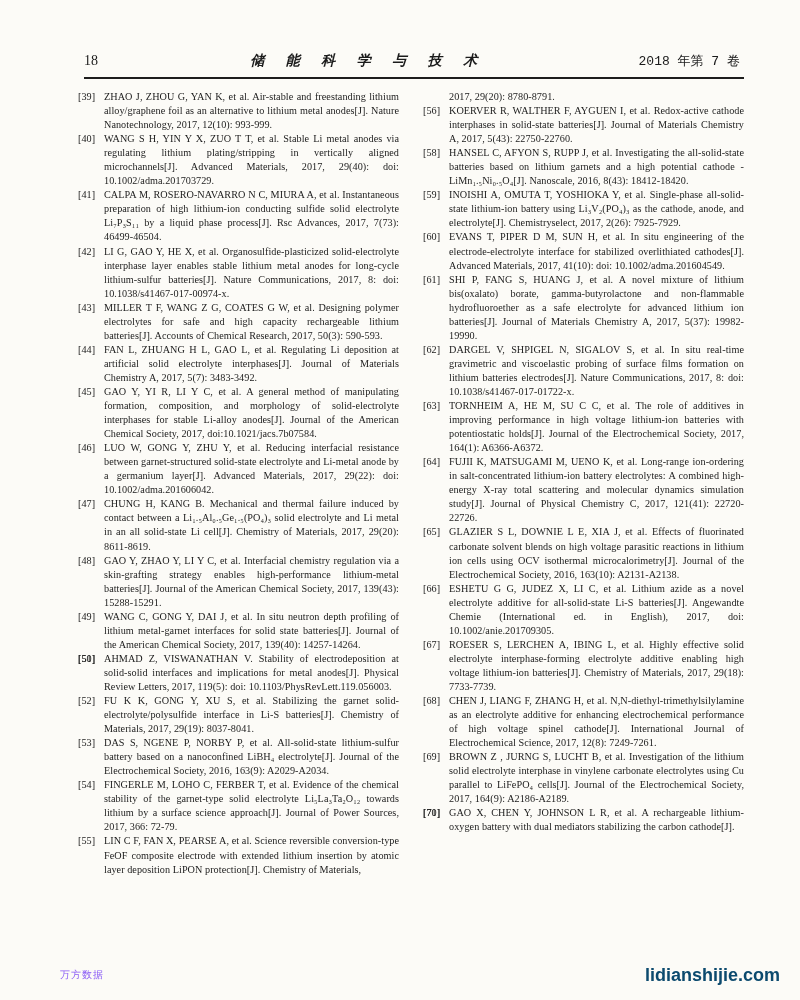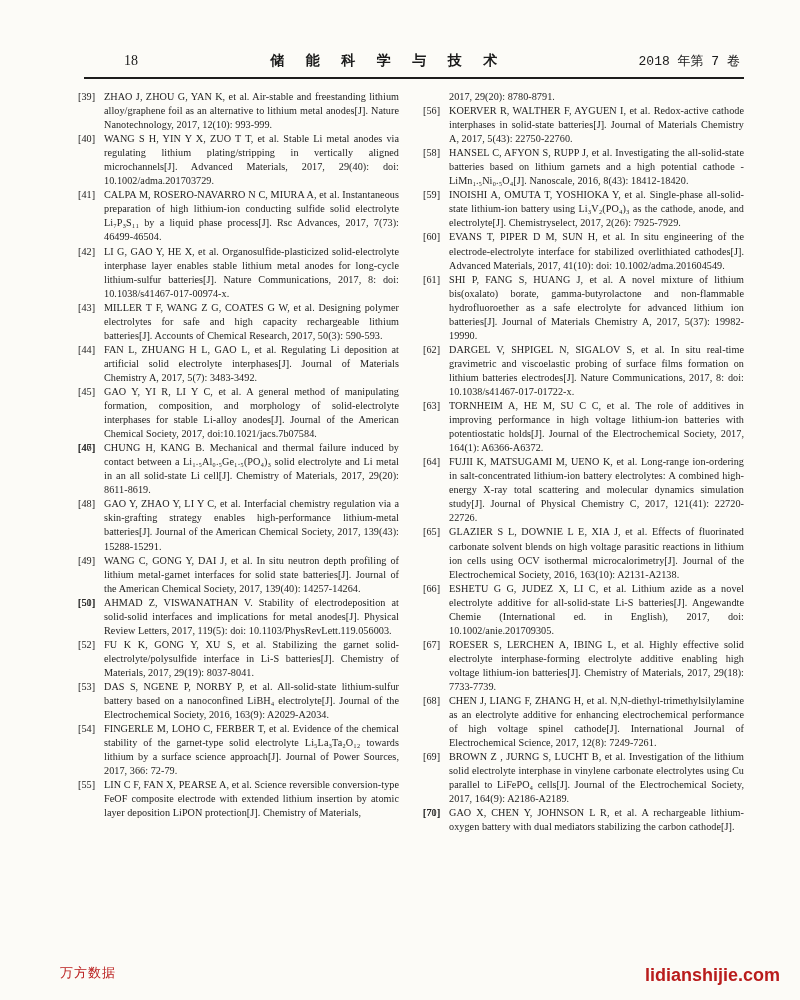--- a/index.html
+++ b/index.html
@@ -5,41 +5,41 @@
   html,body { margin:0; padding:0; background:#d8d5cf; }
   .page {
     position:relative; width:800px; height:1000px; margin:0 auto;
     background:#fcfbf7; font-family:"Liberation Serif", serif; color:#1b1b1b;
     overflow:hidden;
   }
   .page-header {
     position:absolute; top:52px; left:84px; right:60px;
     display:flex; justify-content:space-between; align-items:baseline;
   }
-  .page-number { font-size:14px;margin-left:40px; }
-  .journal-title { font-size:14px; font-weight:bold; letter-spacing:9px; }
+  .page-number { font-size:14px; }
+  .journal-title { font-size:14px; font-weight:bold; letter-spacing:9px;font-style:italic; }
   .volume-label { font-size:13px;font-family:Liberation Mono, monospace; }
   .header-rule {
     position:absolute; top:77px; left:84px; right:56px;
     border-top:2.5px solid #1d1d1d; height:0;
   }
   .columns {
     position:absolute; top:90px; left:78px; right:56px;
     display:flex; gap:24px;
   }
   .column { flex:1; min-width:0; }
   .ref {
     position:relative; padding-left:26px;
     font-size:10.2px; line-height:14.05px; text-align:justify;
     letter-spacing:0.05px;
   }
   .ref-num { position:absolute; left:0; top:0; }
   .footer-watermark {
     position:absolute; left:60px; bottom:18px;
-    font-size:13px; color:#b91c1c; letter-spacing:1px;
+    font-size:10px; color:#8b5cf6; letter-spacing:1px;
     font-family:"Liberation Serif", serif;
   }
   .footer-site {
     position:absolute; right:20px; bottom:14px;
     font-size:18px; font-weight:bold;
     font-family:"Liberation Sans", sans-serif;
   }
 </style>
 </head>
 <body>
@@ -55,21 +55,21 @@
 
   <div class="columns">
     <div class="column">
         <div class="ref"><span class="ref-num">[39]</span><span>ZHAO J, ZHOU G, YAN K, et al. Air-stable and freestanding lithium alloy/graphene foil as an alternative to lithium metal anodes[J]. Nature Nanotechnology, 2017, 12(10): 993-999.</span></div>
         <div class="ref"><span class="ref-num">[40]</span><span>WANG S H, YIN Y X, ZUO T T, et al. Stable Li metal anodes via regulating lithium plating/stripping in vertically aligned microchannels[J]. Advanced Materials, 2017, 29(40): doi: 10.1002/adma.201703729.</span></div>
         <div class="ref"><span class="ref-num">[41]</span><span>CALPA M, ROSERO-NAVARRO N C, MIURA A, et al. Instantaneous preparation of high lithium-ion conducting sulfide solid electrolyte Li₇P₃S₁₁ by a liquid phase process[J]. Rsc Advances, 2017, 7(73): 46499-46504.</span></div>
         <div class="ref"><span class="ref-num">[42]</span><span>LI G, GAO Y, HE X, et al. Organosulfide-plasticized solid-electrolyte interphase layer enables stable lithium metal anodes for long-cycle lithium-sulfur batteries[J]. Nature Communications, 2017, 8: doi: 10.1038/s41467-017-00974-x.</span></div>
         <div class="ref"><span class="ref-num">[43]</span><span>MILLER T F, WANG Z G, COATES G W, et al. Designing polymer electrolytes for safe and high capacity rechargeable lithium batteries[J]. Accounts of Chemical Research, 2017, 50(3): 590-593.</span></div>
         <div class="ref"><span class="ref-num">[44]</span><span>FAN L, ZHUANG H L, GAO L, et al. Regulating Li deposition at artificial solid electrolyte interphases[J]. Journal of Materials Chemistry A, 2017, 5(7): 3483-3492.</span></div>
         <div class="ref"><span class="ref-num">[45]</span><span>GAO Y, YI R, LI Y C, et al. A general method of manipulating formation, composition, and morphology of solid-electrolyte interphases for stable Li-alloy anodes[J]. Journal of the American Chemical Society, 2017, doi:10.1021/jacs.7b07584.</span></div>
-        <div class="ref"><span class="ref-num">[46]</span></div>
+        <div class="ref"><span class="ref-num">[46]</span><span>LUO W, GONG Y, ZHU Y, et al. Reducing interfacial resistance between garnet-structured solid-state electrolyte and Li-metal anode by a germanium layer[J]. Advanced Materials, 2017, 29(22): doi: 10.1002/adma.201606042.</span></div>
         <div class="ref"><span class="ref-num">[47]</span><span>CHUNG H, KANG B. Mechanical and thermal failure induced by contact between a Li₁.₅Al₀.₅Ge₁.₅(PO₄)₃ solid electrolyte and Li metal in an all solid-state Li cell[J]. Chemistry of Materials, 2017, 29(20): 8611-8619.</span></div>
         <div class="ref"><span class="ref-num">[48]</span><span>GAO Y, ZHAO Y, LI Y C, et al. Interfacial chemistry regulation via a skin-grafting strategy enables high-performance lithium-metal batteries[J]. Journal of the American Chemical Society, 2017, 139(43): 15288-15291.</span></div>
         <div class="ref"><span class="ref-num">[49]</span><span>WANG C, GONG Y, DAI J, et al. In situ neutron depth profiling of lithium metal-garnet interfaces for solid state batteries[J]. Journal of the American Chemical Society, 2017, 139(40): 14257-14264.</span></div>
         <div class="ref"><span class="ref-num">[50]</span></div>
         <div class="ref"><span class="ref-num">[51]</span><span>AHMAD Z, VISWANATHAN V. Stability of electrodeposition at solid-solid interfaces and implications for metal anodes[J]. Physical Review Letters, 2017, 119(5): doi: 10.1103/PhysRevLett.119.056003.</span></div>
         <div class="ref"><span class="ref-num">[52]</span><span>FU K K, GONG Y, XU S, et al. Stabilizing the garnet solid-electrolyte/polysulfide interface in Li-S batteries[J]. Chemistry of Materials, 2017, 29(19): 8037-8041.</span></div>
         <div class="ref"><span class="ref-num">[53]</span><span>DAS S, NGENE P, NORBY P, et al. All-solid-state lithium-sulfur battery based on a nanoconfined LiBH₄ electrolyte[J]. Journal of the Electrochemical Society, 2016, 163(9): A2029-A2034.</span></div>
         <div class="ref"><span class="ref-num">[54]</span><span>FINGERLE M, LOHO C, FERBER T, et al. Evidence of the chemical stability of the garnet-type solid electrolyte Li₅La₃Ta₂O₁₂ towards lithium by a surface science approach[J]. Journal of Power Sources, 2017, 366: 72-79.</span></div>
         <div class="ref"><span class="ref-num">[55]</span><span>LIN C F, FAN X, PEARSE A, et al. Science reversible conversion-type FeOF composite electrode with extended lithium insertion by atomic layer deposition LiPON protection[J]. Chemistry of Materials,</span></div>
       </div>
@@ -87,15 +87,15 @@
         <div class="ref"><span class="ref-num">[66]</span><span>ESHETU G G, JUDEZ X, LI C, et al. Lithium azide as a novel electrolyte additive for all-solid-state Li-S batteries[J]. Angewandte Chemie (International ed. in English), 2017, doi: 10.1002/anie.201709305.</span></div>
         <div class="ref"><span class="ref-num">[67]</span><span>ROESER S, LERCHEN A, IBING L, et al. Highly effective solid electrolyte interphase-forming electrolyte additive enabling high voltage lithium-ion batteries[J]. Chemistry of Materials, 2017, 29(18): 7733-7739.</span></div>
         <div class="ref"><span class="ref-num">[68]</span><span>CHEN J, LIANG F, ZHANG H, et al. N,N-diethyl-trimethylsilylamine as an electrolyte additive for enhancing electrochemical performance of high voltage spinel cathode[J]. International Journal of Electrochemical Science, 2017, 12(8): 7249-7261.</span></div>
         <div class="ref"><span class="ref-num">[69]</span><span>BROWN Z , JURNG S, LUCHT B, et al. Investigation of the lithium solid electrolyte interphase in vinylene carbonate electrolytes using Cu parallel to LiFePO₄ cells[J]. Journal of the Electrochemical Society, 2017, 164(9): A2186-A2189.</span></div>
         <div class="ref"><span class="ref-num">[70]</span></div>
         <div class="ref"><span class="ref-num">[71]</span><span>GAO X, CHEN Y, JOHNSON L R, et al. A rechargeable lithium-oxygen battery with dual mediators stabilizing the carbon cathode[J].</span></div>
       </div>
   </div>
 
   <div class="footer-watermark">万方数据</div>
-  <div class="footer-site" style="color: #b91c1c;">lidianshijie.com</div>
+  <div class="footer-site" style="color: #0c4a6e;">lidianshijie.com</div>
 
 </div>
 
 </body></html>

